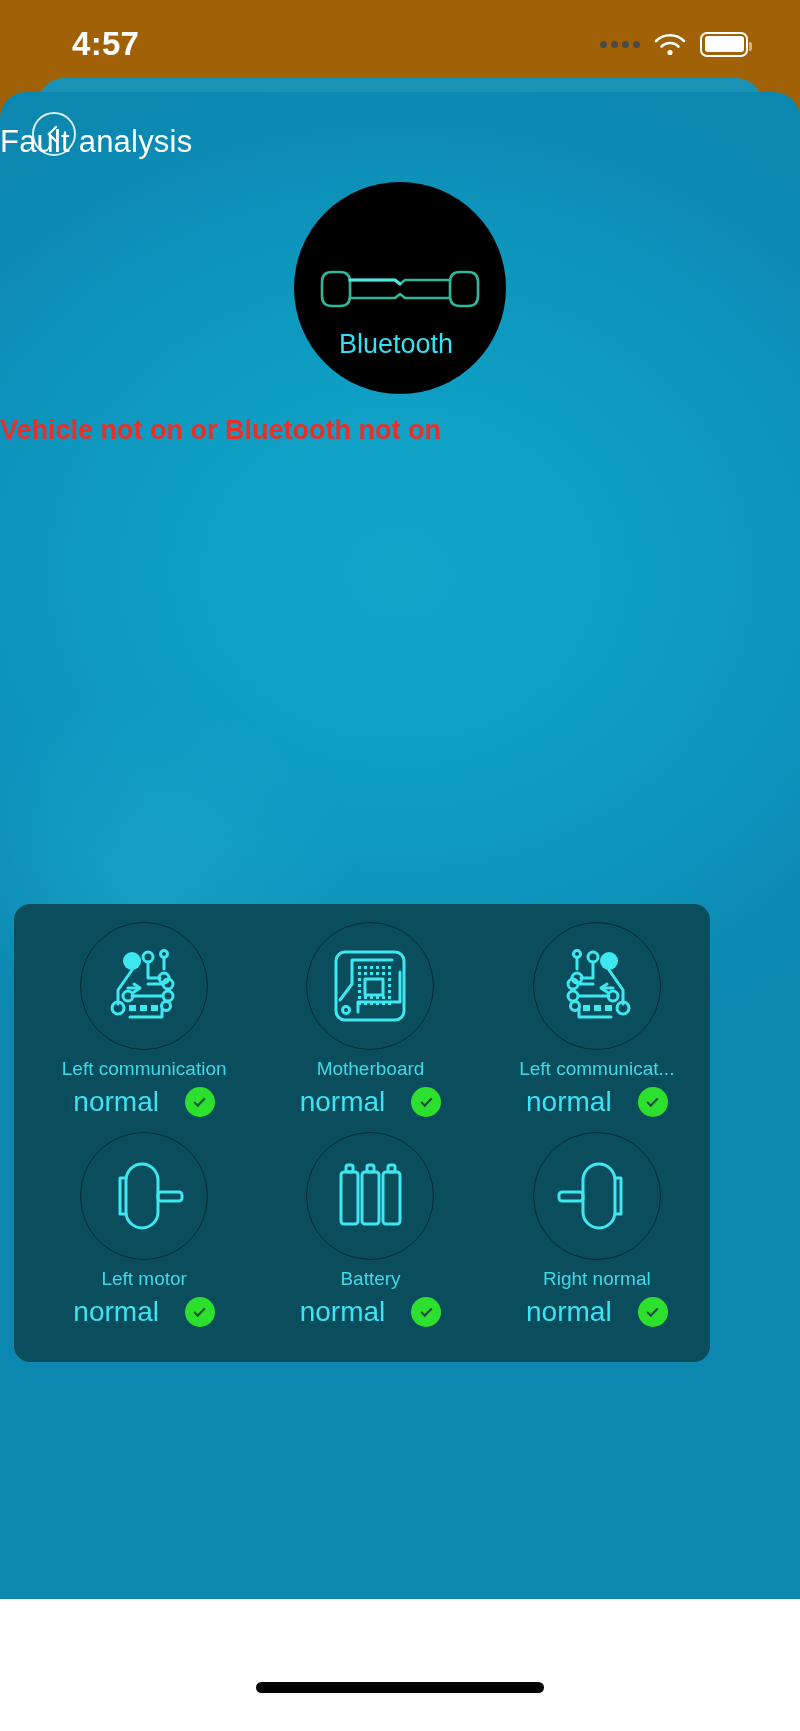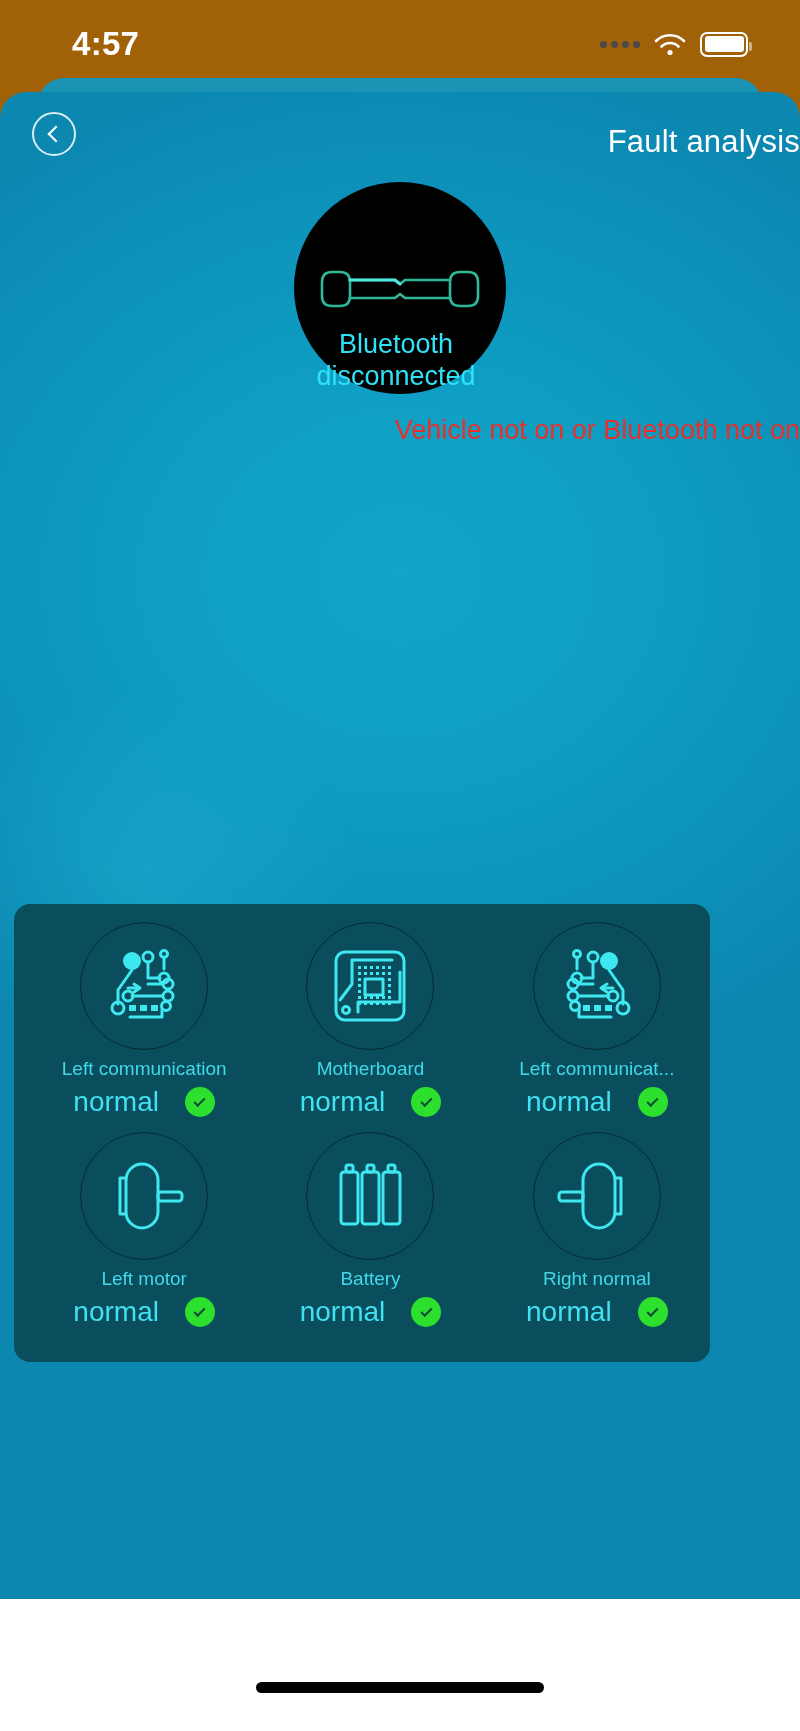--- a/index.html
+++ b/index.html
@@ -91,21 +91,21 @@
     display: flex; align-items: center; justify-content: center;
   }
   .chev {
     width: 12px; height: 12px;
     border-left: 2.4px solid #fff;
     border-bottom: 2.4px solid #fff;
     transform: rotate(45deg);
     margin-left: 4px;
   }
   .nav-title {
-    width: 100%; text-align: right;
+    width: 100%; text-align: left;
     color: #fff; font-size: 31px; font-weight: 400;
     letter-spacing: 0.2px;
   }
 
   
   .hero {
     position: absolute; top: 90px; left: 0; width: 800px;
     display: flex; flex-direction: column; align-items: center;
     z-index: 15;
   }
@@ -118,23 +118,24 @@
   }
   .hero-circle svg { width: 180px; height: 80px; }
   .hero-state {
     position: absolute; top: 146px; left: 0; width: 792px;
     text-align: center;
     color: #30e2f5; font-size: 27px; line-height: 32px;
     z-index: 18;
   }
   .hero-warn {
     position: absolute; top: 233px; left: 0; width: 800px;
-    text-align: right;
+    text-align: left;
     color: #e8302b; font-size: 27px;
     z-index: 18;
+    font-weight: bold;
   }
 
   
   .panel {
     position: absolute; left: 14px; top: 812px;
     width: 696px; height: 458px;
     background: #0a4d5c;
     border-radius: 16px;
     padding: 18px 0 0 0;
     z-index: 16;
@@ -235,21 +236,20 @@
             <path d="M22 24 q-10 0-10 10 v14 q0 10 10 10 h8 q10 0 10-10 V34 q0-10-10-10 z"></path>
             <path d="M158 24 q10 0 10 10 v14 q0 10-10 10 h-8 q-10 0-10-10 V34 q0-10 10-10 z"></path>
             <path d="M40 32 h45 l5 4 5-4 h45"></path>
             <path d="M40 50 h45 l5-4 5 4 h45"></path>
           </g>
           <path d="M40 32 h45 l5 4" fill="none" stroke="#4fe8e0" stroke-width="3" stroke-linecap="round"></path>
         </svg>
       </div>
       <div class="hero-state">
         <div>Bluetooth</div>
-        <div>disconnected</div>
       </div>
       <div class="hero-warn">Vehicle not on or Bluetooth not on</div>
     </div>
 
     <div class="panel">
 
       <div class="panel-row">
         <div class="cell">
           <div class="cell-icon">
             <svg viewBox="0 0 84 84" fill="none" stroke="#3fe8f0" stroke-width="3" stroke-linecap="round" stroke-linejoin="round">

